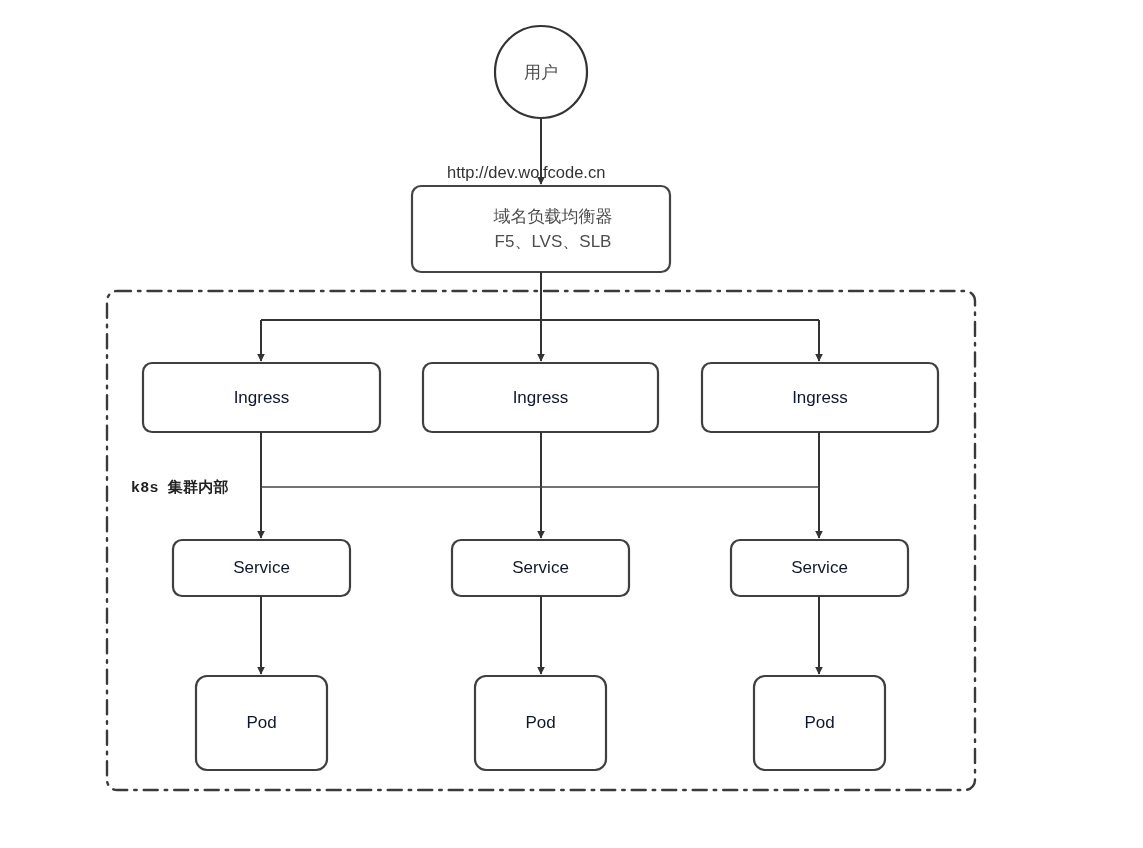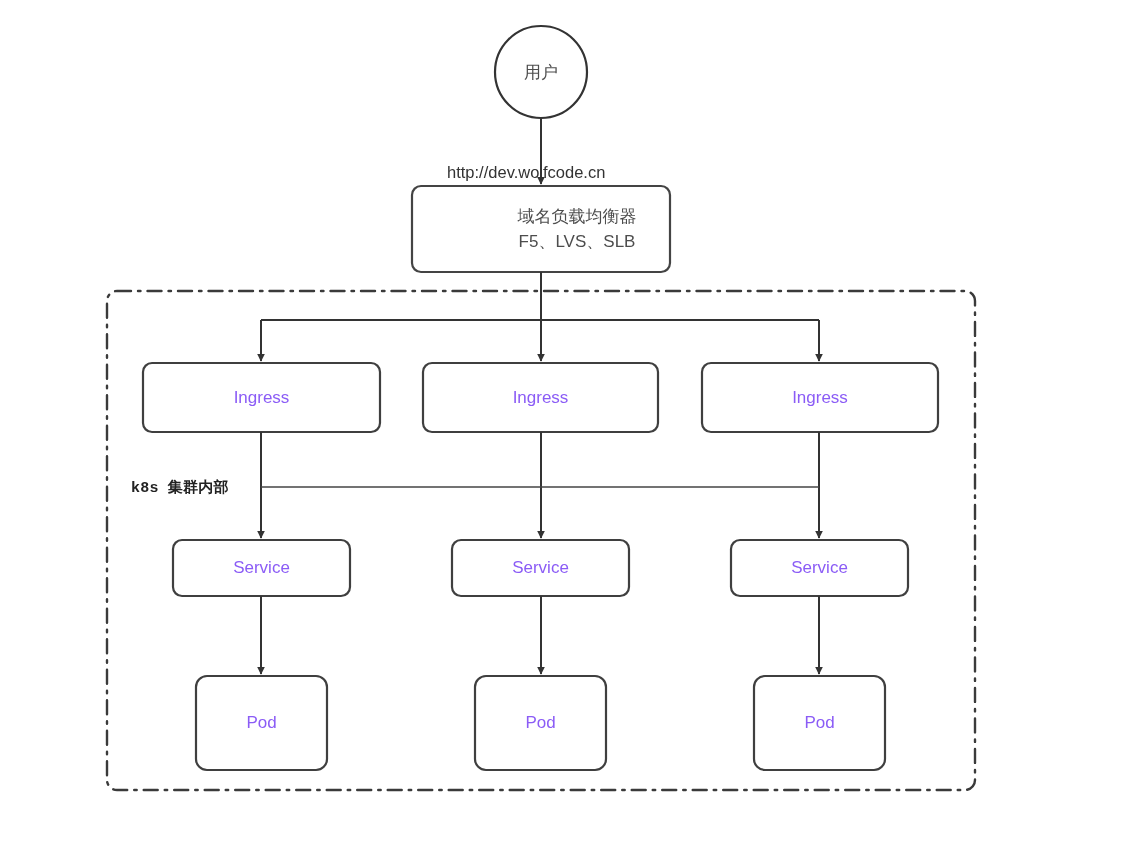--- a/index.html
+++ b/index.html
@@ -39,21 +39,21 @@
     font-size: 17px;
     color: #4d4d4d;
   }
   .lbl-lb {
     font-size: 17px;
     line-height: 25px;
     color: #4d4d4d;
   }
   .lbl-ingress, .lbl-service, .lbl-pod {
     font-size: 17px;
-    color: #8b5cf6;
+    color: #0f172a;
   }
   .edge-label {
     position: absolute;
     font-size: 16.5px;
     color: #333333;
     white-space: nowrap;
   }
   .cluster-label {
     position: absolute;
     font-size: 15px;
@@ -111,21 +111,21 @@
 
     <rect x="196" y="676" width="131" height="94" rx="11" ry="11" fill="#ffffff" stroke="#3f3f3f" stroke-width="2.2"></rect>
     <rect x="475" y="676" width="131" height="94" rx="11" ry="11" fill="#ffffff" stroke="#3f3f3f" stroke-width="2.2"></rect>
     <rect x="754" y="676" width="131" height="94" rx="11" ry="11" fill="#ffffff" stroke="#3f3f3f" stroke-width="2.2"></rect>
   </svg>
 
   <div class="node-label lbl-user" style="left:495px; top:50px; width:92px; height:44px;">用户</div>
 
   <div class="edge-label" style="left:447px; top:143px;margin-top:20px;">http://dev.wolfcode.cn</div>
 
-  <div class="node-label lbl-lb" style="left:428px; top:186px; width:258px; height:86px;padding-left:20px;">域名负载均衡器
+  <div class="node-label lbl-lb" style="left:404px; top:186px; width:258px; height:86px;padding-left:20px;">域名负载均衡器
 F5、LVS、SLB</div>
 
   <div class="node-label lbl-ingress" style="left:143px; top:363px; width:237px; height:69px;">Ingress</div>
   <div class="node-label lbl-ingress" style="left:423px; top:363px; width:235px; height:69px;">Ingress</div>
   <div class="node-label lbl-ingress" style="left:702px; top:363px; width:236px; height:69px;">Ingress</div>
 
   <div class="cluster-label" style="left:131px; top:478px;font-family:Liberation Mono, monospace;">k8s 集群内部</div>
 
   <div class="node-label lbl-service" style="left:173px; top:540px; width:177px; height:56px;">Service</div>
   <div class="node-label lbl-service" style="left:452px; top:540px; width:177px; height:56px;">Service</div>

